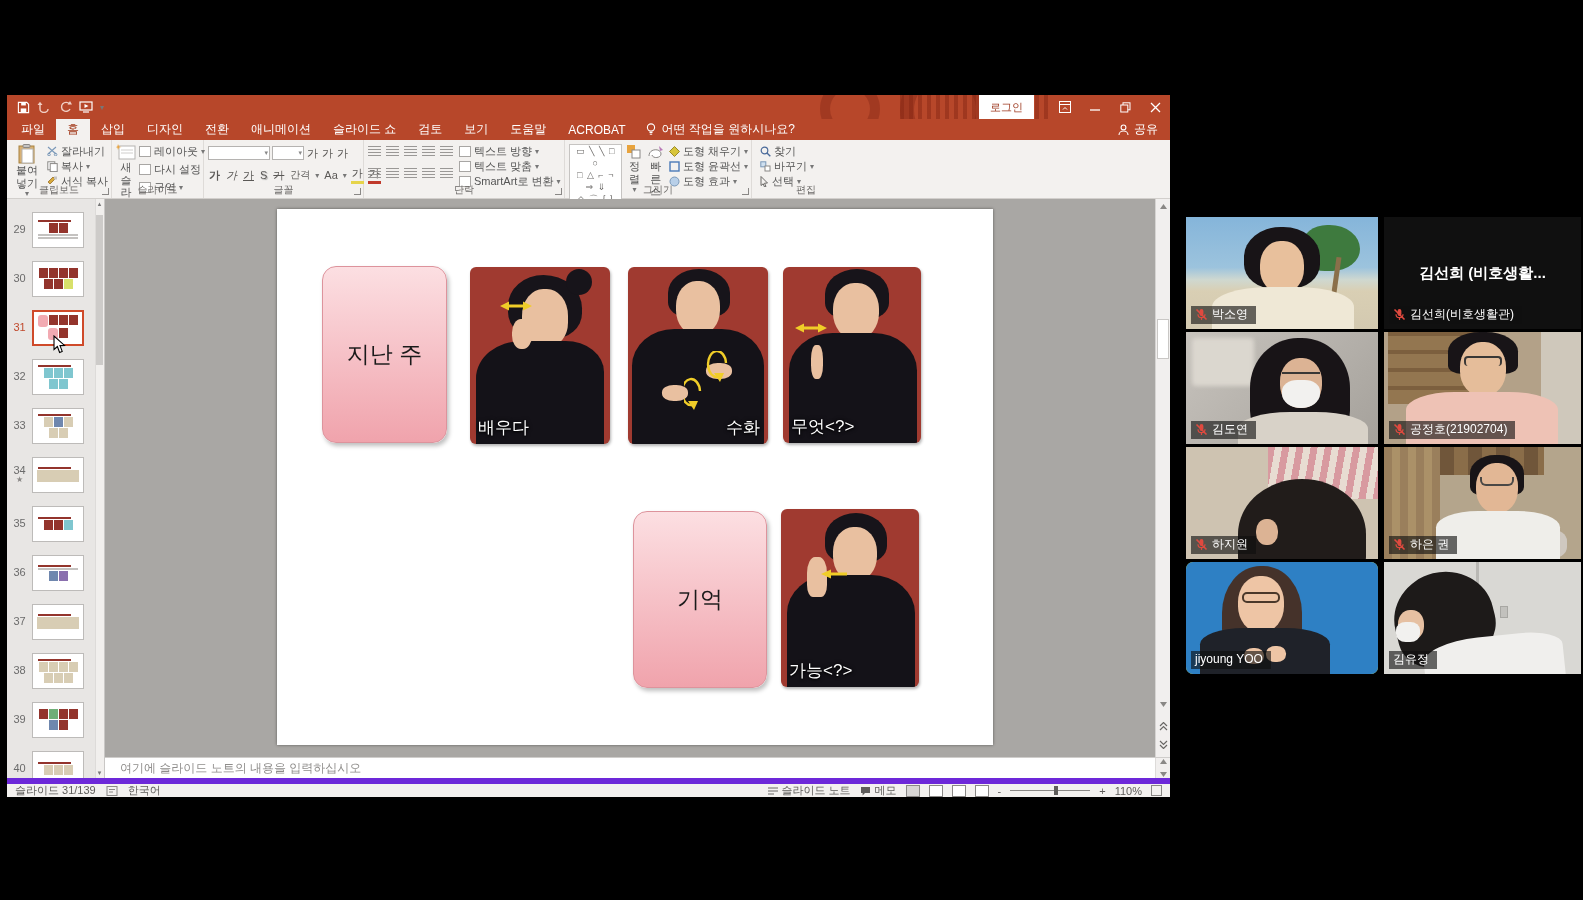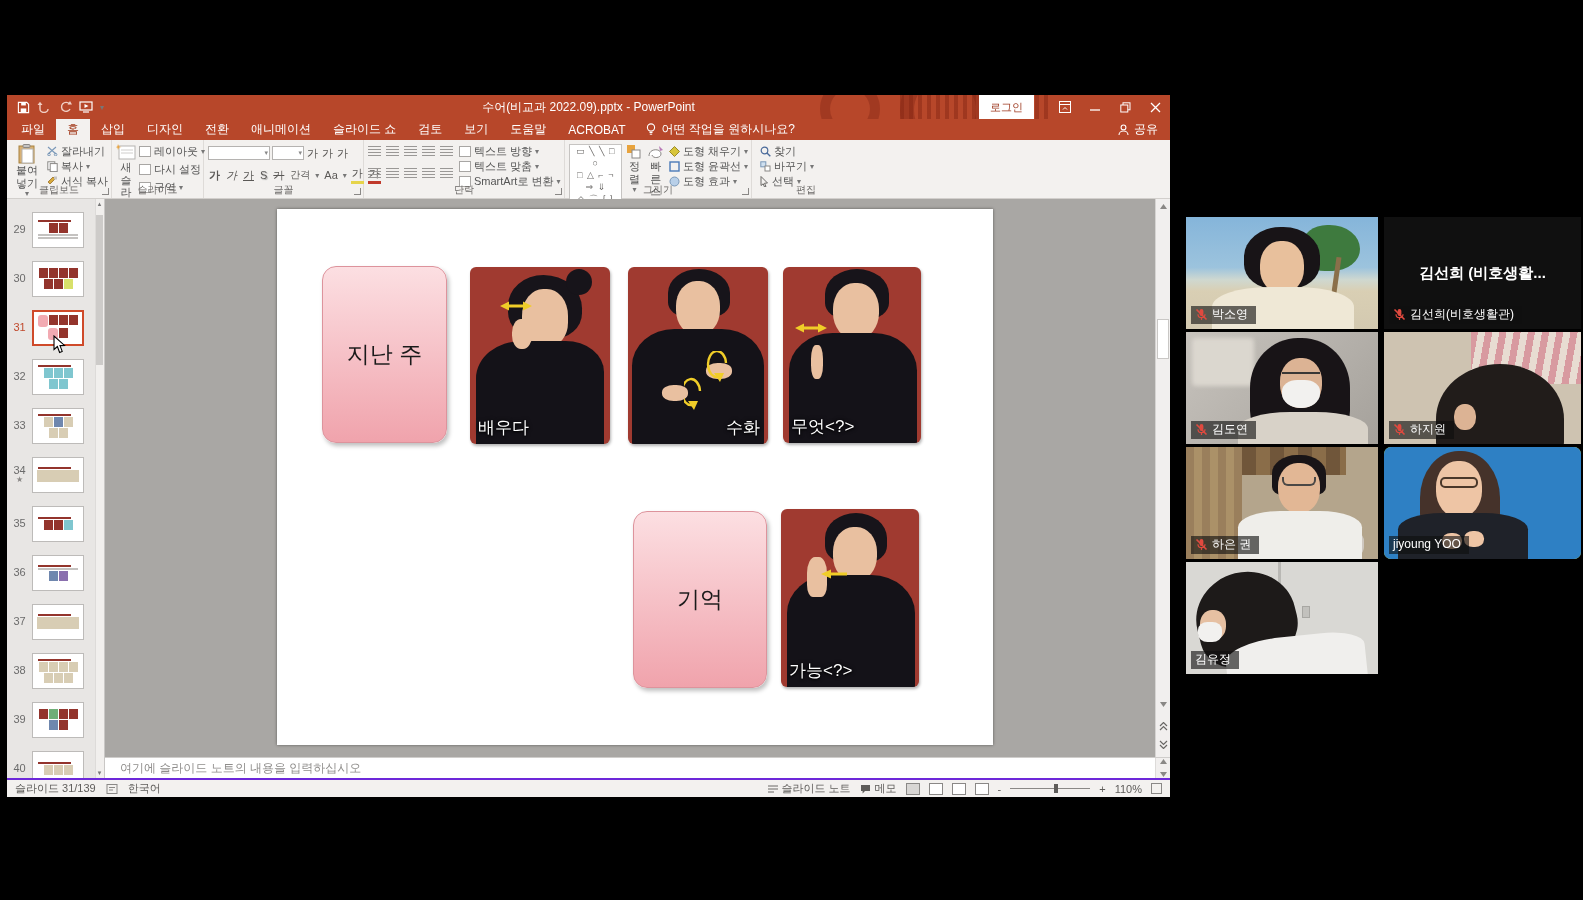--- a/index.html
+++ b/index.html
@@ -87,21 +87,21 @@
   .vscroll{position:absolute;right:0;top:0;bottom:0;width:15px;background:#f1efee;
            border-left:1px solid #d6d4d2;}
   .vsarr{position:absolute;left:0;right:0;height:14px;display:flex;align-items:center;justify-content:center;}
   .vthumb{position:absolute;left:1px;width:12px;height:40px;top:120px;background:#fff;border:1px solid #c9c7c5;}
 
   .notes{height:21px;background:#fff;border-top:1px solid #cfcdcb;display:flex;align-items:center;
          padding-left:15px;color:#8f8d8b;font-size:12px;position:relative;flex:0 0 auto;}
   .notes-scroll{position:absolute;right:0;top:0;bottom:0;width:15px;background:#f1efee;
                 border-left:1px solid #dddbd9;display:flex;flex-direction:column;align-items:center;justify-content:space-between;padding:1px 0;}
 
-  .statusbar{height:19px;background:#f3f1ef;border-top:2px solid #6d28d9;display:flex;
+  .statusbar{height:19px;background:#f3f1ef;border-top:6px solid #6d28d9;display:flex;
              align-items:center;font-size:11px;color:#5e5c5a;padding:0 8px;gap:10px;flex:0 0 auto;}
   .sb-right{margin-left:auto;display:flex;align-items:center;gap:9px;}
   .viewic{width:14px;height:12px;border:1px solid #8a8886;background:#fff;display:inline-block;}
   .viewic.sel{background:#d8d6d4;}
   .zline{width:80px;height:1px;background:#8a8886;position:relative;display:inline-block;}
   .zthumb{position:absolute;left:44px;top:-4px;width:4px;height:9px;background:#5e5c5a;}
   .fitic{width:11px;height:11px;border:1px solid #8a8886;display:inline-block;}
 
   
   .card{position:absolute;border-radius:14px;background:linear-gradient(#fcdfe2,#f0a3ac);
@@ -171,21 +171,20 @@
         </span>
         <span class="qbtn">
           <svg width="14" height="12" viewBox="0 0 14 12">
               <rect x="1" y="1" width="12" height="8" fill="none" stroke="#fff" stroke-width="1.2"></rect>
               <path d="M5.5 3 L9.5 5 L5.5 7 Z" fill="#fff"></path>
               <line x1="4" y1="11" x2="10" y2="11" stroke="#fff" stroke-width="1.2"></line>
             </svg>
         </span>
         <span class="qbtn caret">▾</span>
       </div>
-      <div class="title-text">수어(비교과 2022.09).pptx  -  PowerPoint</div>
       <div class="win-controls">
         <span class="login-btn">로그인</span>
         <span class="wc">
           <svg width="12" height="12" viewBox="0 0 12 12">
               <rect x="0.5" y="0.5" width="11" height="11" fill="none" stroke="#fff"></rect>
               <line x1="0.5" y1="3.5" x2="11.5" y2="3.5" stroke="#fff"></line>
               <path d="M4 8.5 L6 6.5 L8 8.5" fill="none" stroke="#fff"></path>
             </svg>
         </span>
         <span class="wc">
@@ -832,20 +831,39 @@
         <svg width="13" height="13" viewBox="0 0 13 13">
             <path d="M6.5 1a1.9 1.9 0 0 1 1.9 1.9v3.2a1.9 1.9 0 0 1-3.8 0V2.9A1.9 1.9 0 0 1 6.5 1z" fill="#e04a3f"></path>
             <path d="M3 6.2a3.5 3.5 0 0 0 7 0" fill="none" stroke="#e04a3f" stroke-width="1.2"></path>
             <line x1="6.5" y1="9.8" x2="6.5" y2="12" stroke="#e04a3f" stroke-width="1.2"></line>
             <line x1="1.5" y1="1.5" x2="11.5" y2="11.5" stroke="#e04a3f" stroke-width="1.6"></line>
           </svg>
         <span>김도연</span>
       </div>
     </div>
 
+    <div class="tile">
+      <div class="scene" style="background:#b3a188;">
+        <div class="sc" style="left:4px;top:0;width:92px;height:72px;background:repeating-linear-gradient(#7c5f3e 0 4px,#937650 4px 18px);"></div>
+        <div class="sc" style="right:0;top:0;width:40px;height:112px;background:#cfc8bb;"></div>
+        <div class="sc" style="left:64px;top:0px;width:70px;height:42px;background:#181417;border-radius:46% 46% 20% 20%;"></div>
+        <div class="sc" style="left:76px;top:10px;width:46px;height:54px;background:#e5bd9a;border-radius:46%;"></div>
+        <div class="sc" style="left:80px;top:24px;width:38px;height:10px;border-top:2px solid #3a3836;border-left:2px solid #3a3836;border-right:2px solid #3a3836;border-radius:4px;"></div>
+        <div class="sc" style="left:22px;top:60px;width:152px;height:56px;background:#eec2b5;border-radius:32% 32% 0 0;"></div>
+      </div>
+      <div class="tag">
+        <svg width="13" height="13" viewBox="0 0 13 13">
+            <path d="M6.5 1a1.9 1.9 0 0 1 1.9 1.9v3.2a1.9 1.9 0 0 1-3.8 0V2.9A1.9 1.9 0 0 1 6.5 1z" fill="#e04a3f"></path>
+            <path d="M3 6.2a3.5 3.5 0 0 0 7 0" fill="none" stroke="#e04a3f" stroke-width="1.2"></path>
+            <line x1="6.5" y1="9.8" x2="6.5" y2="12" stroke="#e04a3f" stroke-width="1.2"></line>
+            <line x1="1.5" y1="1.5" x2="11.5" y2="11.5" stroke="#e04a3f" stroke-width="1.6"></line>
+          </svg>
+        <span>공정호(21902704)</span>
+      </div>
+    </div>
 
     <div class="tile">
       <div class="scene" style="background:#cec3b1;">
         <div class="sc" style="right:0;top:0;width:110px;height:52px;background:repeating-linear-gradient(100deg,#d89aa0 0 7px,#e8dcd2 7px 14px);"></div>
         <div class="sc" style="left:52px;bottom:-30px;width:128px;height:110px;background:#211c1a;border-radius:50% 50% 30% 30%;"></div>
         <div class="sc" style="left:70px;bottom:14px;width:22px;height:26px;background:#dcb394;border-radius:46%;"></div>
       </div>
       <div class="tag">
         <svg width="13" height="13" viewBox="0 0 13 13">
             <path d="M6.5 1a1.9 1.9 0 0 1 1.9 1.9v3.2a1.9 1.9 0 0 1-3.8 0V2.9A1.9 1.9 0 0 1 6.5 1z" fill="#e04a3f"></path>

